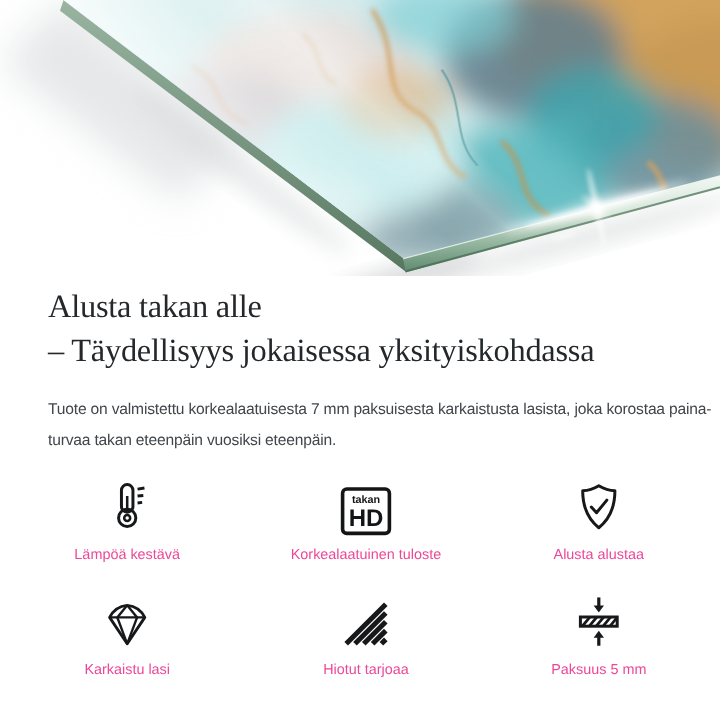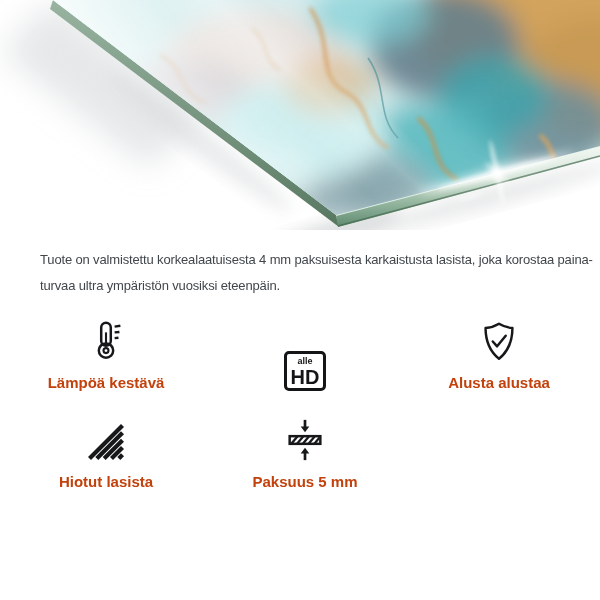--- a/index.html
+++ b/index.html
@@ -29,21 +29,21 @@
     row-gap:23px;
     width:600px;
   }
   .feature{
     display:flex;flex-direction:column;align-items:center;justify-content:flex-end;
   }
   .feature .iconbox{
     height:50px;display:flex;align-items:flex-end;justify-content:center;
   }
   .feature .label{
-    margin-top:9px;font-size:15px;color:#c2410c;letter-spacing:0;font-weight:bold;
+    margin-top:9px;font-size:12px;color:#ec4899;letter-spacing:0;
   }
   .uhd{
     width:36px;height:33px;border:3px solid #141517;border-radius:5px;
     display:flex;flex-direction:column;align-items:center;justify-content:center;
     color:#141517;line-height:1;padding-top:1px;
   }
   .uhd .t1{font-size:9px;font-weight:700;letter-spacing:0;}
   .uhd .t2{font-size:20px;font-weight:700;margin-top:1px;letter-spacing:0;}
   .ic{stroke:#17181a;fill:none;stroke-width:2.6;}
 </style>
@@ -144,23 +144,27 @@
     <ellipse cx="497" cy="173" rx="34" ry="2" transform="rotate(78 497 173)" fill="#ffffff" opacity="0.8" filter="url(#b2)"></ellipse>
     <ellipse cx="497" cy="173" rx="16" ry="1.6" transform="rotate(40 497 173)" fill="#ffffff" opacity="0.6" filter="url(#b2)"></ellipse>
     <circle cx="497" cy="173" r="6" fill="#ffffff" filter="url(#b4)"></circle>
     <circle cx="497" cy="173" r="2.5" fill="#ffffff"></circle>
     <ellipse cx="470" cy="197" rx="12" ry="1.5" transform="rotate(-15 470 197)" fill="#ffffff" opacity="0.7" filter="url(#b2)"></ellipse>
   </g>
 </svg>
 </div>
 
 <div class="content">
+  <div class="heading">
+    <div>Alusta takan alle</div>
+    <div>– Täydellisyys jokaisessa yksityiskohdassa</div>
+  </div>
   <div class="bodytext">
-    <span class="line">Tuote on valmistettu korkealaatuisesta 4 mm paksuisesta karkaistusta lasista, joka korostaa paina-</span>
-    <span class="line">turvaa ultra ympäristön vuosiksi eteenpäin.</span>
+    <span class="line">Tuote on valmistettu korkealaatuisesta 7 mm paksuisesta karkaistusta lasista, joka korostaa paina-</span>
+    <span class="line">turvaa takan eteenpäin vuosiksi eteenpäin.</span>
   </div>
 </div>
 
 <div class="features">
 
   <div class="feature">
     <div class="iconbox">
       <svg class="ic" width="46" height="48" viewBox="0 0 48 48">
         <rect x="19" y="5" width="10" height="24" rx="5"></rect>
         <circle cx="24" cy="34" r="7.5"></circle>
@@ -170,50 +174,64 @@
         <line x1="33" y1="15" x2="38" y2="14.5"></line>
         <line x1="33" y1="21" x2="37" y2="20.5"></line>
       </svg>
     </div>
     <div class="label">Lämpöä kestävä</div>
   </div>
 
   <div class="feature">
     <div class="iconbox">
       <div class="uhd">
-        <span class="t1">alle</span>
+        <span class="t1">takan</span>
         <span class="t2">HD</span>
       </div>
     </div>
+    <div class="label">Korkealaatuinen tuloste</div>
   </div>
 
   <div class="feature">
     <div class="iconbox">
       <svg class="ic" width="46" height="46" viewBox="0 0 48 48">
         <path d="M24,5 C29,8 33.5,9.2 38,9.4 C38,22 34,33.5 24,41.5 C14,33.5 10,22 10,9.4 C14.5,9.2 19,8 24,5 Z" stroke-linejoin="round"></path>
         <path d="M17.5,23.5 L22,28.5 L31,17.5" stroke-linecap="round" stroke-linejoin="round"></path>
       </svg>
     </div>
     <div class="label">Alusta alustaa</div>
   </div>
 
+  <div class="feature">
+    <div class="iconbox">
+      <svg class="ic" width="46" height="44" viewBox="0 0 48 48">
+        <path d="M8,18 Q13,8 24,7 Q35,8 40,18 L24,42 Z" stroke-linejoin="round"></path>
+        <line x1="8" y1="18" x2="40" y2="18" stroke-width="2.2"></line>
+        <line x1="24" y1="7" x2="15" y2="18" stroke-width="2.2"></line>
+        <line x1="24" y1="7" x2="33" y2="18" stroke-width="2.2"></line>
+        <line x1="15" y1="18" x2="24" y2="42" stroke-width="2.2"></line>
+        <line x1="33" y1="18" x2="24" y2="42" stroke-width="2.2"></line>
+      </svg>
+    </div>
+    <div class="label">Karkaistu lasi</div>
+  </div>
 
   <div class="feature">
     <div class="iconbox">
       <svg width="46" height="44" viewBox="0 0 48 48">
         <g stroke="#17181a" stroke-width="4.6">
           <line x1="6" y1="42" x2="42" y2="6"></line>
           <line x1="14" y1="42" x2="42" y2="14"></line>
           <line x1="22" y1="42" x2="42" y2="22"></line>
           <line x1="30" y1="42" x2="42" y2="30"></line>
           <line x1="38" y1="42" x2="42" y2="38"></line>
         </g>
       </svg>
     </div>
-    <div class="label">Hiotut lasista</div>
+    <div class="label">Hiotut tarjoaa</div>
   </div>
 
   <div class="feature">
     <div class="iconbox">
       <svg width="46" height="48" viewBox="0 0 48 48">
         <defs>
           <clipPath id="barClip">
               <rect x="9" y="20.5" width="30" height="7"></rect>
             </clipPath>
         </defs>

